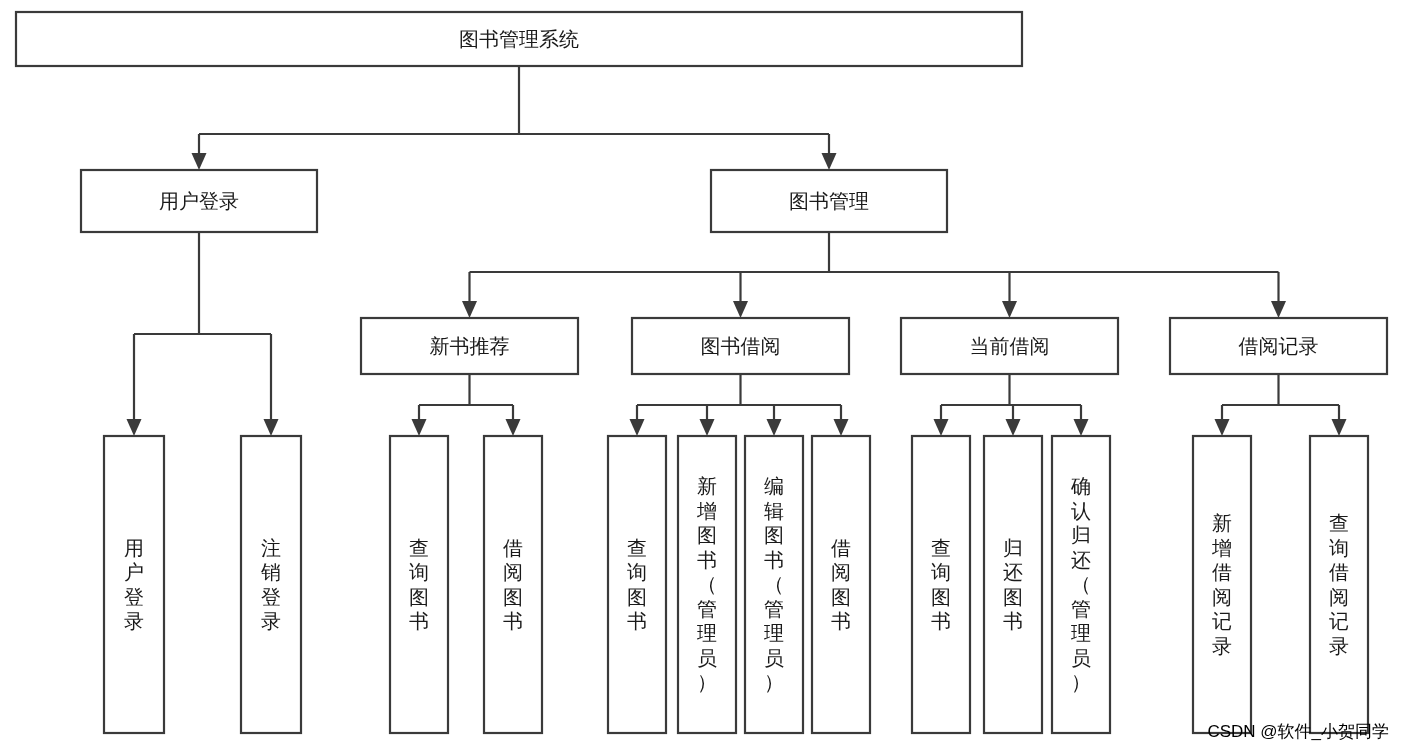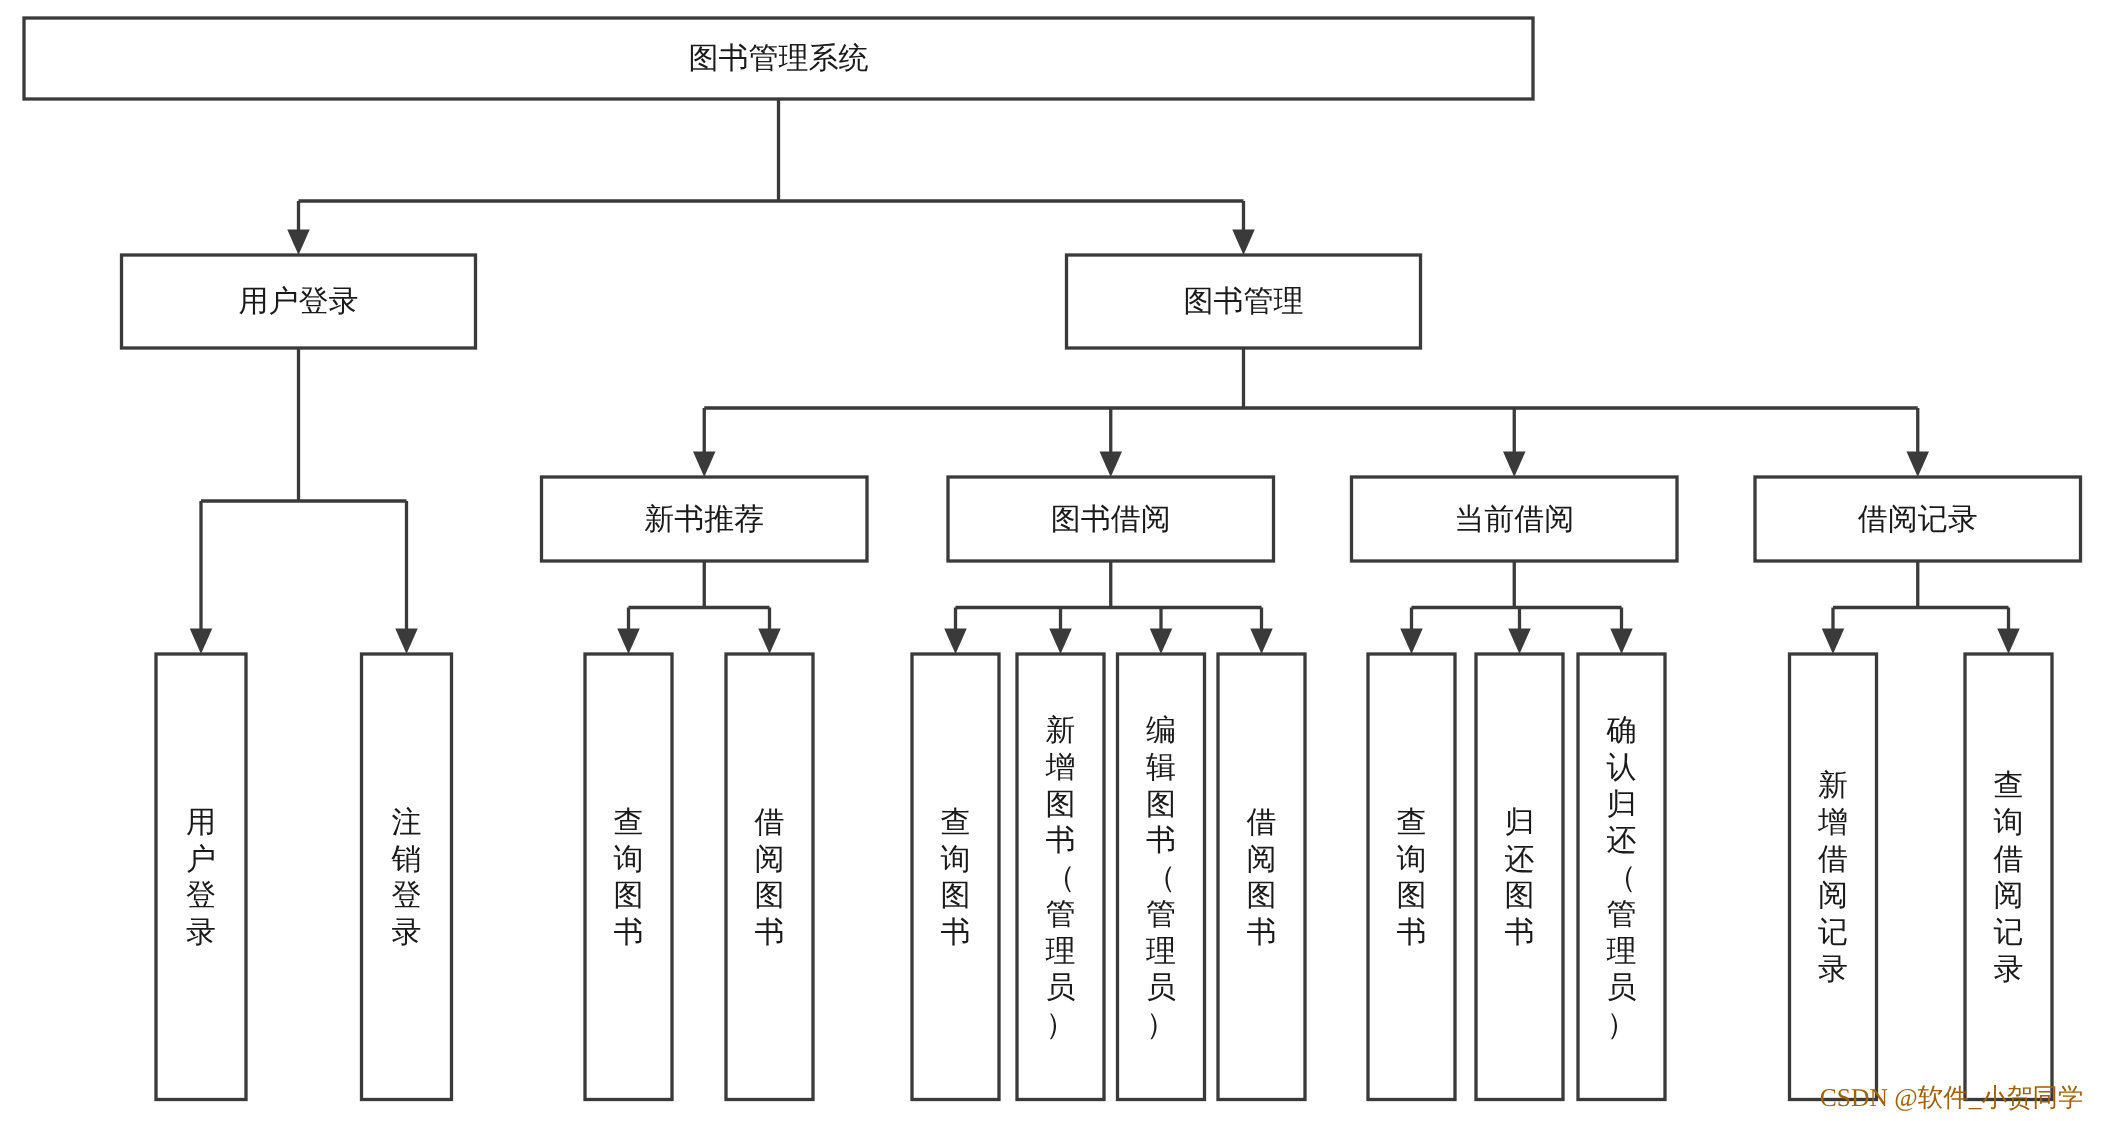--- a/index.html
+++ b/index.html
@@ -53,23 +53,23 @@
   .node-label-v {
     font-family: "DejaVu Sans", "Liberation Sans", sans-serif;
     font-size: 20px;
     fill: #1a1a1a;
     text-anchor: middle;
   }
   .watermark-text {
     position: absolute;
     right: 8px;
     bottom: 4px;
-    font-family: Liberation Serif, serif;
+    font-family: Liberation Sans, sans-serif;
     font-size: 17px;
-    color: #a16207;
+    color: #000000;
     white-space: nowrap;
     user-select: none;
   }
 </style>
 </head>
 <body>
 
 <div id="diagram-root">
   <svg id="tree-svg" viewBox="0 0 1405 747">
     <g id="edges-layer">

